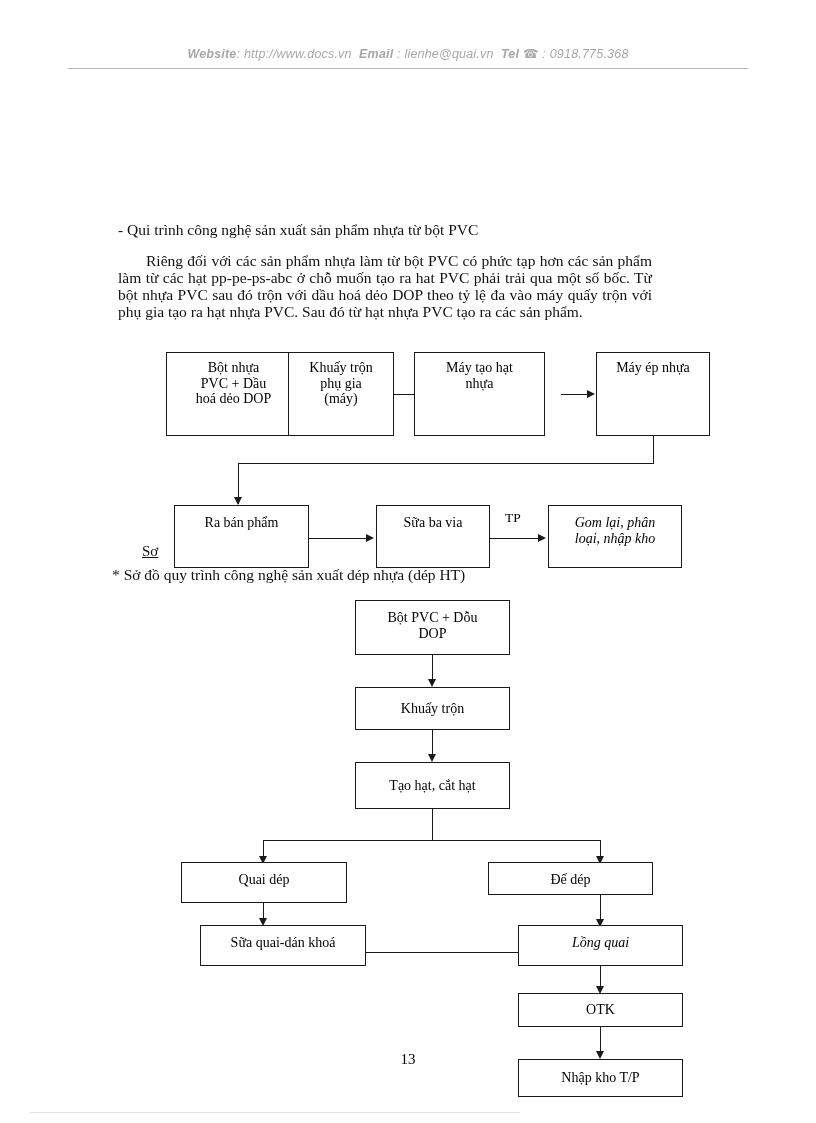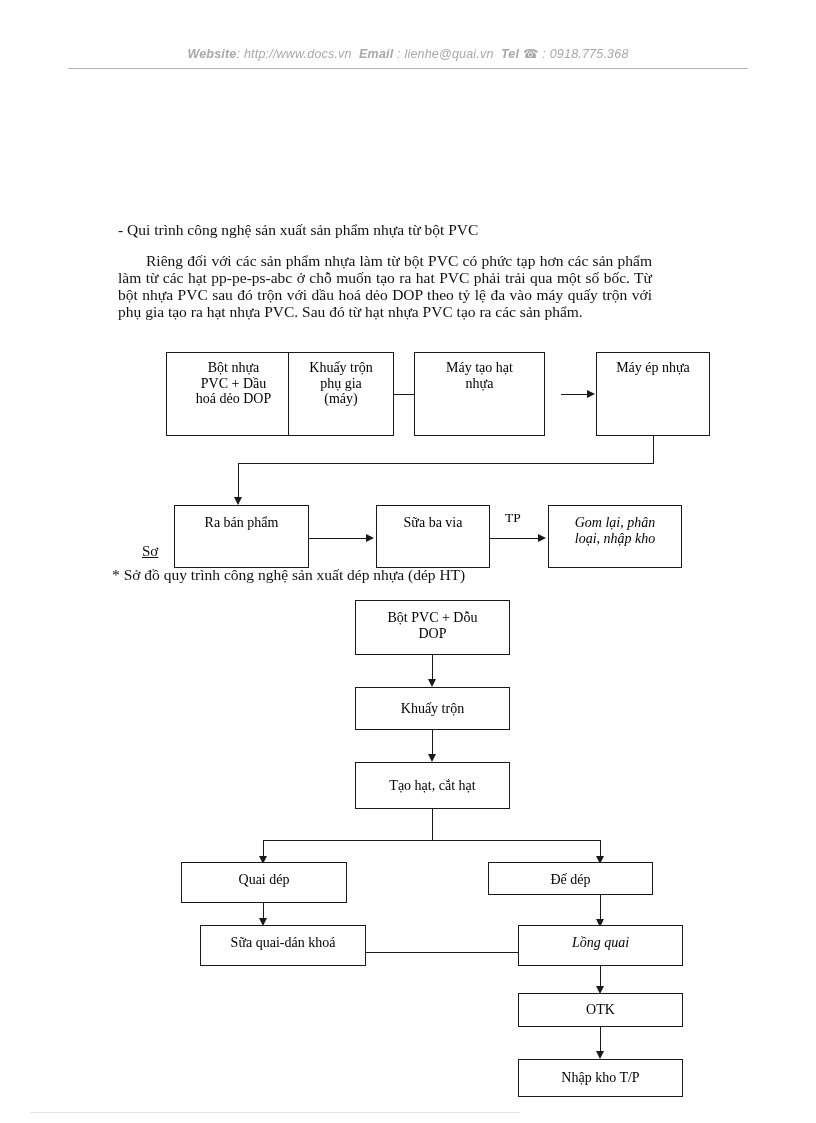--- a/index.html
+++ b/index.html
@@ -281,15 +281,16 @@
     </div>
 
     <div class="ln v" style="left:600px; top:1027px; height:26px;"></div>
     <div class="arrow down" style="left:596px; top:1051px;"></div>
 
     <div class="node v-mid" style="left:518px; top:1059px; width:165px; height:38px;">
       <span class="txt">Nhập kho T/P</span>
     </div>
   </div>
 
+  <div id="page-number">13</div>
 
   <div class="footer-rule"></div>
 </div>
 
 </body></html>

